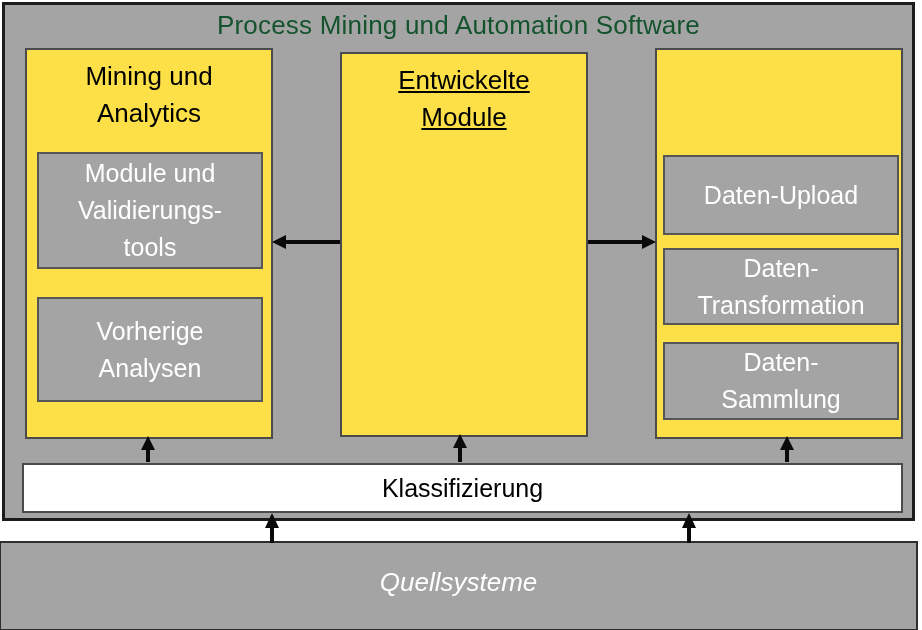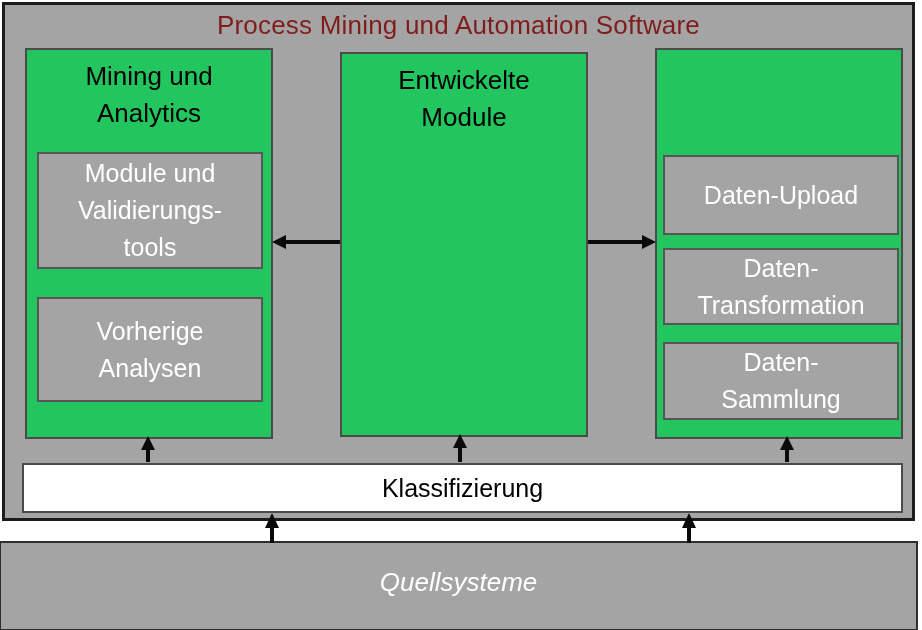--- a/index.html
+++ b/index.html
@@ -25,33 +25,33 @@
     background: #a4a4a4;
     border: 3px solid #1c1c1c;
     box-sizing: border-box;
   }
   .title {
     position: absolute;
     left: 0;
     right: 0;
     top: 5px;
     text-align: center;
-    color: #7f1d1d;
+    color: #14532d;
     font-size: 26px;
     letter-spacing: 0.2px;
   }
   
   .col {
     position: absolute;
-    background: #22c55e;
+    background: #fde047;
     border: 2px solid #4b4b4b;
     box-sizing: border-box;
   }
   .col-left   { left: 20px;  top: 43px; width: 248px; height: 391px; }
-  .col-middle { left: 335px; top: 47px; width: 248px; height: 385px; }
+  .col-middle { left: 335px; top: 47px; width: 248px; height: 385px; text-decoration: underline; }
   .col-right  { left: 650px; top: 43px; width: 248px; height: 391px; }
   .col-header {
     margin-top: 8px;
     text-align: center;
     font-size: 26px;
     line-height: 37px;
     color: #000000;
     white-space: pre-line;
   }
   

